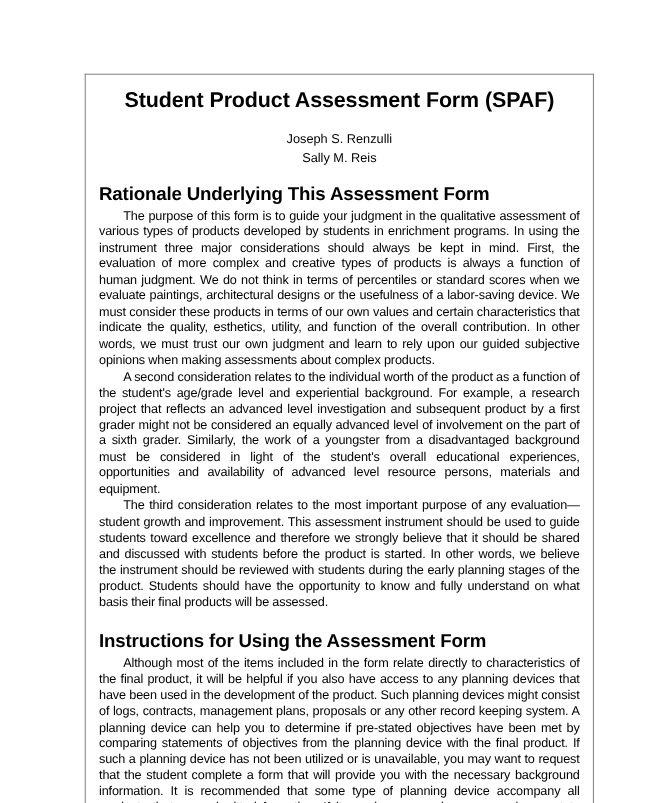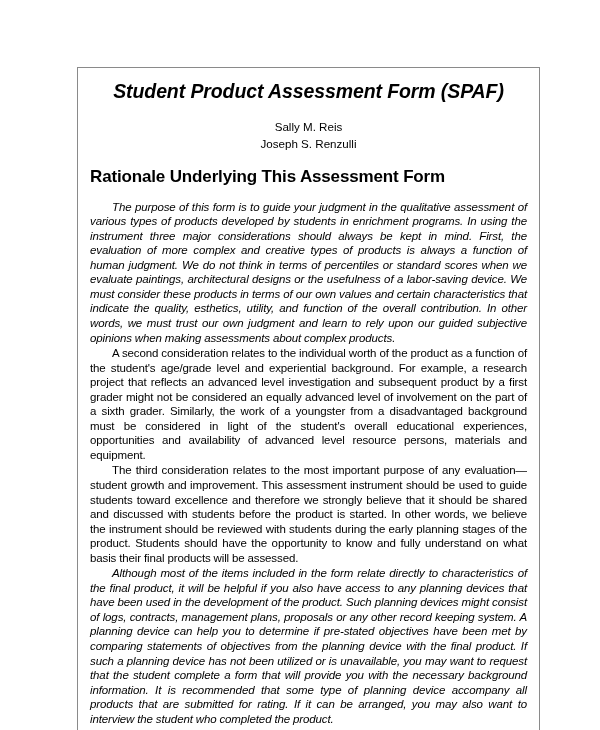--- a/index.html
+++ b/index.html
@@ -36,21 +36,20 @@
     padding: 11px 12px 0 12px;
   }
   .doc-title {
     font-size: 19.5px;
     font-weight: bold;
     text-align: center;
     letter-spacing: -0.1px;
     margin: 0 0 0 0;
     line-height: 1.25;
     white-space: nowrap;
-    font-style: italic;
   }
   .author-block {
     margin-top: 16px;
     text-align: center;
     font-size: 11.6px;
     line-height: 1.43;
   }
   .author-line {
     display: block;
   }
@@ -68,48 +67,48 @@
     font-size: 11.5px;
     line-height: 14.55px;
     text-align: justify;
     text-justify: inter-word;
     margin: 0;
     text-indent: 22px;
     letter-spacing: -0.12px;
     word-spacing: -0.1px;
   }
   .body-para.first-after-heading {
-    margin-top: 12px;
-    font-style: italic;
+    margin-top: 2px;
   }
   .body-para + .body-para {
     margin-top: 1px;
   }
   .body-para:last-child {
     text-align: justify;
   }
 </style>
 </head>
 <body>
 
 <div class="page-canvas">
   <div class="page-sheet">
 
     <h1 class="doc-title">Student Product Assessment Form (SPAF)</h1>
 
     <div class="author-block">
+      <span class="author-line">Joseph S. Renzulli</span>
       <span class="author-line">Sally M. Reis</span>
-      <span class="author-line">Joseph S. Renzulli</span>
     </div>
 
     <h2 class="section-heading">Rationale Underlying This Assessment Form</h2>
 
     <p class="body-para first-after-heading">The purpose of this form is to guide your judgment in the qualitative assessment of various types of products developed by students in enrichment programs.  In using the instrument three major considerations should always be kept in mind. First, the evaluation of more complex and creative types of products is always a function of human judgment. We do not think in terms of percentiles or standard scores when we evaluate paintings, architectural designs or the usefulness of a labor-saving device.  We must consider these products in terms of our own values and certain characteristics that indicate the quality, esthetics, utility, and function of the overall contribution.  In other words, we must trust our own judgment and learn to rely upon our guided subjective opinions when making assessments about complex products.</p>
 
     <p class="body-para">A second consideration relates to the individual worth of the product as a function of the student's age/grade level and experiential background. For example, a research project that reflects an advanced level investigation and subsequent product by a first grader might not be considered an equally advanced level of involvement on the part of a sixth grader.  Similarly, the work of a youngster from a disadvantaged background must be considered in light of the student's overall educational experiences, opportunities and availability of advanced level resource persons, materials and equipment.</p>
 
     <p class="body-para">The third consideration relates to the most important purpose of any evaluation—student growth and improvement.  This assessment instrument should be used to guide students toward excellence and therefore we strongly believe that it should be shared and discussed with students before the product is started.  In other words, we believe the instrument should be reviewed with students during the early planning stages of the product. Students should have the opportunity to know and fully understand on what basis their final products will be assessed.</p>
 
+    <h2 class="section-heading second">Instructions for Using the Assessment Form</h2>
 
     <p class="body-para first-after-heading">Although most of the items included in the form relate directly to characteristics of the final product, it will be helpful if you also have access to any planning devices that have been used in the development of the product.  Such planning devices might consist of logs, contracts, management plans, proposals or any other record keeping system.  A planning device can help you to determine if pre-stated objectives have been met by comparing statements of objectives from the planning device with the final product.  If such a planning device has not been utilized or is unavailable, you may want to request that the student complete a form that will provide you with the necessary background information. It is recommended that some type of planning device accompany all products that are submitted for rating.  If it can be arranged, you may also want to interview the student who completed the product.</p>
 
   </div>
 </div>
 
 </body></html>

